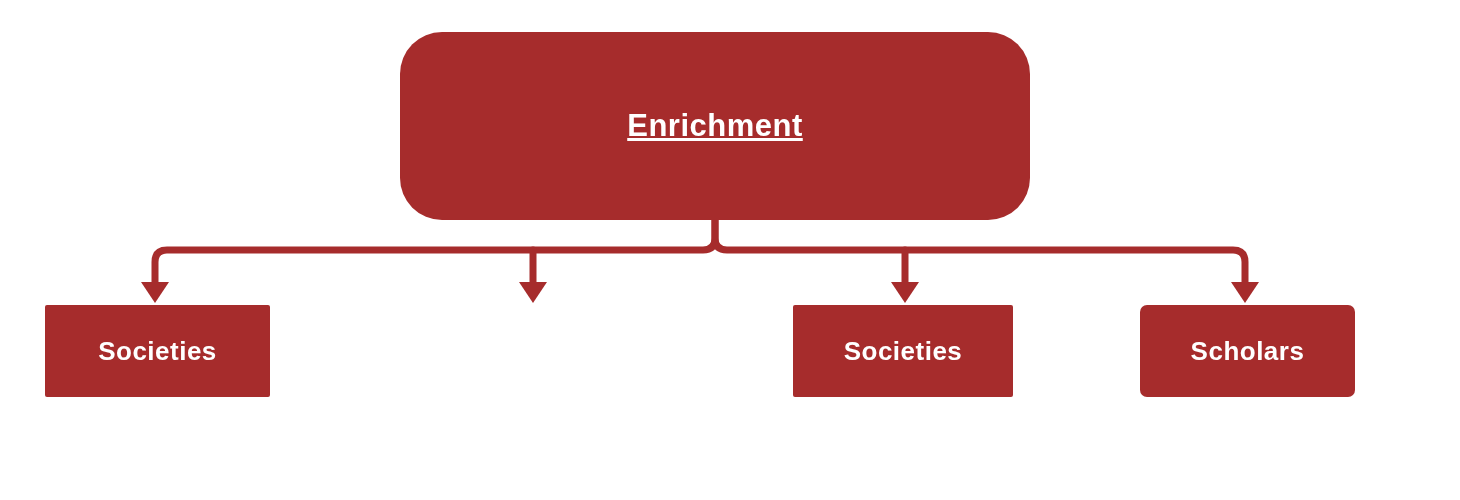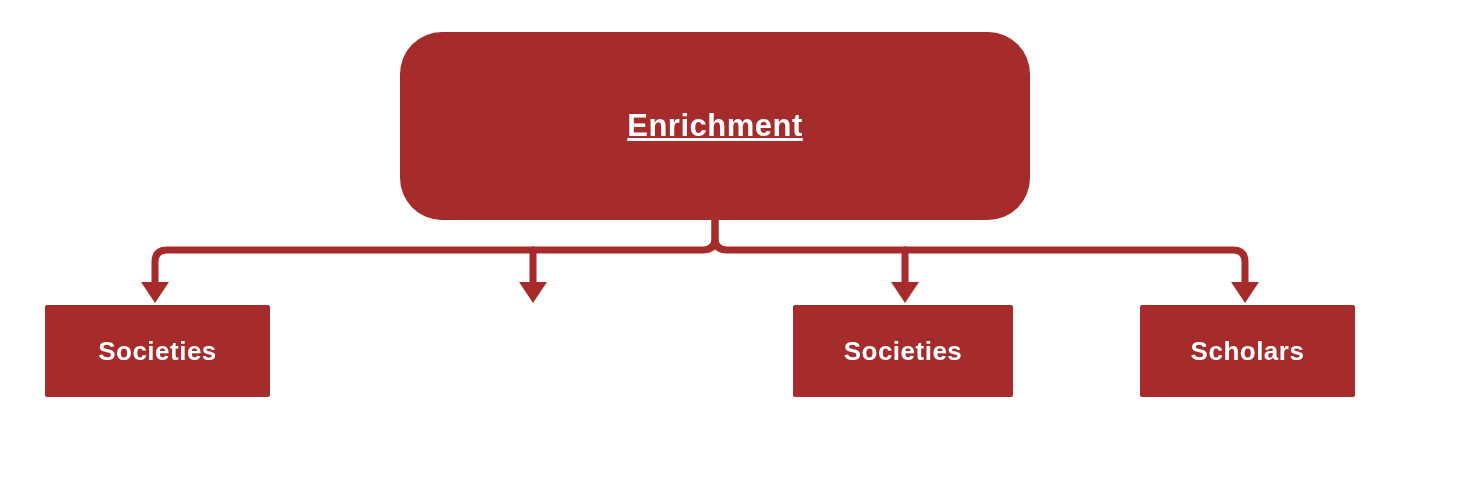--- a/index.html
+++ b/index.html
@@ -61,21 +61,21 @@
   }
   .node.child {
     top: 305px;
     height: 92px;
     border-radius: 2px;
     font-size: 26px;
   }
   .node.child.academies { left: 45px;   width: 225px; }
   .node.child.clubs     { left: 425px;  width: 220px; }
   .node.child.societies { left: 793px;  width: 220px; }
-  .node.child.scholars  { left: 1140px; width: 215px; }
+  .node.child.scholars  { left: 1140px; width: 215px; border-radius: 7px; }
 </style>
 </head>
 <body>
 
 <div class="canvas">
 
   <svg class="connectors" viewBox="0 0 1460 500" xmlns="http://www.w3.org/2000/svg" aria-hidden="true">
 
     <path class="line" d="M715 198 L715 238 Q715 250 703 250 L167 250 Q155 250 155 262 L155 284"></path>
     <path class="line" d="M715 198 L715 238 Q715 250 727 250 L1233 250 Q1245 250 1245 262 L1245 284"></path>

